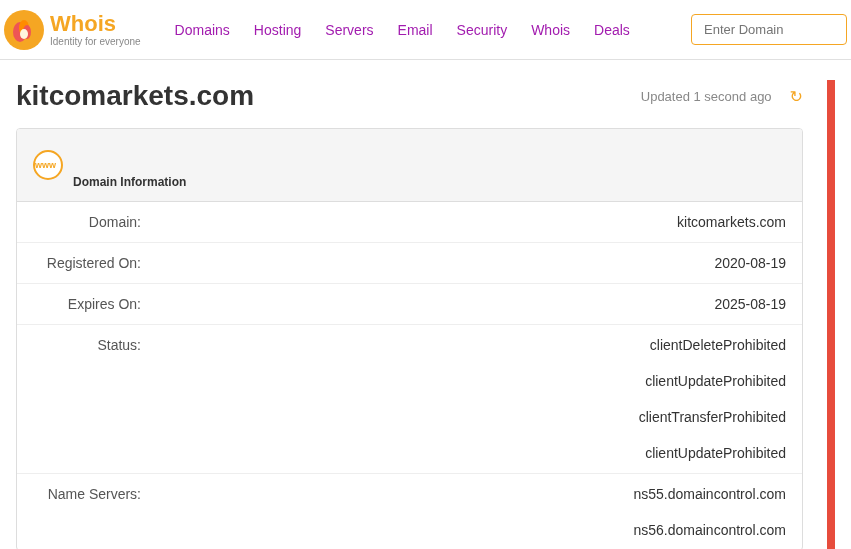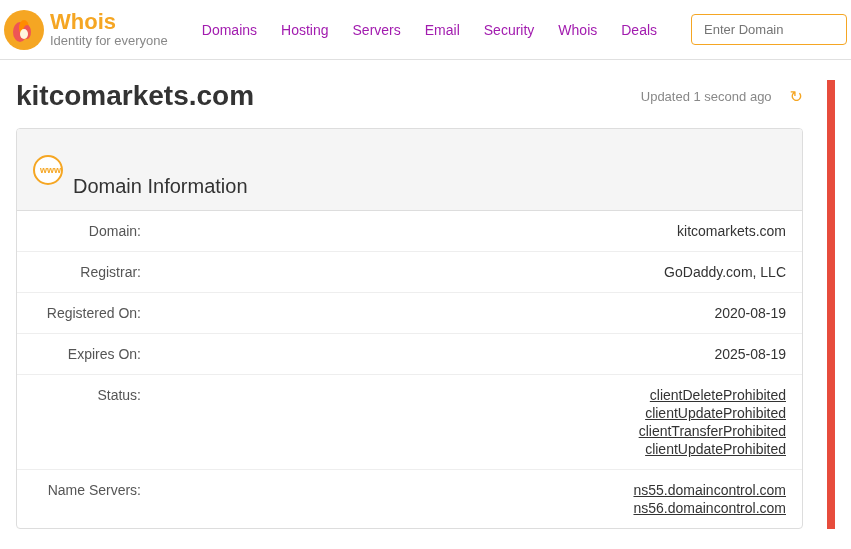--- a/index.html
+++ b/index.html
@@ -28,21 +28,21 @@
       display: flex;
       flex-direction: column;
       line-height: 1.1;
     }
     .logo-whois {
       font-size: 22px;
       font-weight: bold;
       color: #f5a623;
     }
     .logo-tagline {
-      font-size: 13px;
+      font-size: 10px;
       color: #888;
     }
     nav {
       display: flex;
       align-items: center;
       gap: 4px;
       flex: 1;
     }
     nav a {
       text-decoration: none;
@@ -116,28 +116,28 @@
       border-bottom: 1px solid #ddd;
     }
     .www-icon {
       width: 30px;
       height: 30px;
       border-radius: 50%;
       background: #fff;
       border: 2px solid #f5a623;
       display: flex;
       align-items: center;
-      justify-content: flex-end;
+      justify-content: flex-start;
       font-size: 9px;
       font-weight: bold;
       color: #f5a623;
     }
     .info-card-title {
-      font-size: 20px;
-      font-weight: normal;
+      font-size: 12px;
+      font-weight: bold;
       color: #333;
       margin-top: 34px;
     }
     .info-table {
       width: 100%;
       border-collapse: collapse;
       text-align: right;
     }
     .info-table tr {
       border-bottom: 1px solid #eee;
@@ -153,22 +153,21 @@
       width: 140px;
       color: #555;
       font-weight: normal;
     }
     .info-table td:last-child {
       color: #333;
     }
     .status-list {
       display: flex;
       flex-direction: column;
-      gap: 2px;
-      text-decoration: underline;
+      gap: 20px;
     }
   </style>
 </head>
 <body>
 
 <div class="header">
   <div class="logo-area">
 
     <svg class="logo-icon" viewBox="0 0 40 40" xmlns="http://www.w3.org/2000/svg">
       <circle cx="20" cy="20" r="20" fill="#f5a623"></circle>
@@ -214,24 +213,20 @@
         </div>
         <span class="info-card-title">Domain Information</span>
       </div>
       <table class="info-table">
         <tbody>
           <tr>
             <td>Domain:</td>
             <td>kitcomarkets.com</td>
           </tr>
           <tr>
-            <td>Registrar:</td>
-            <td>GoDaddy.com, LLC</td>
-          </tr>
-          <tr>
             <td>Registered On:</td>
             <td>2020-08-19</td>
           </tr>
           <tr>
             <td>Expires On:</td>
             <td>2025-08-19</td>
           </tr>
           <tr>
             <td>Status:</td>
             <td>

